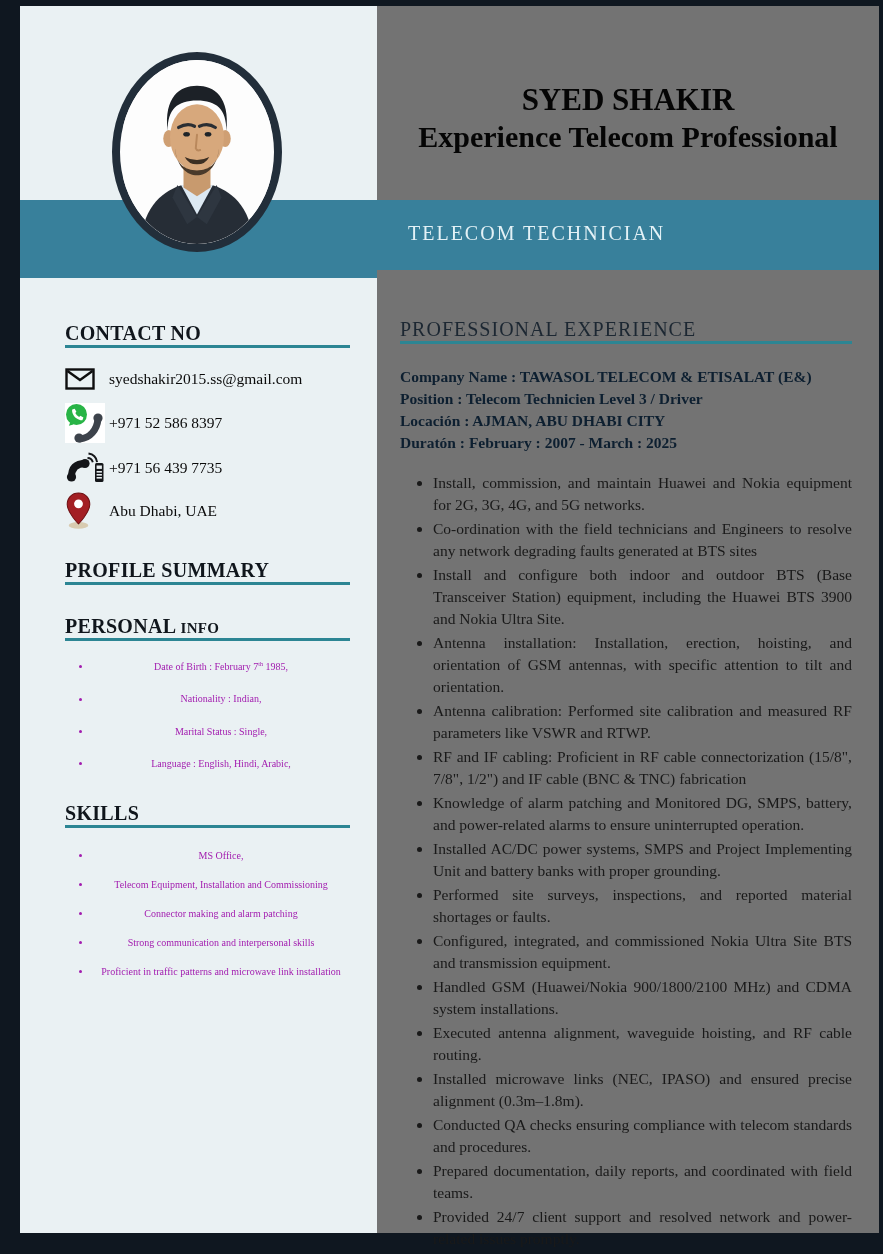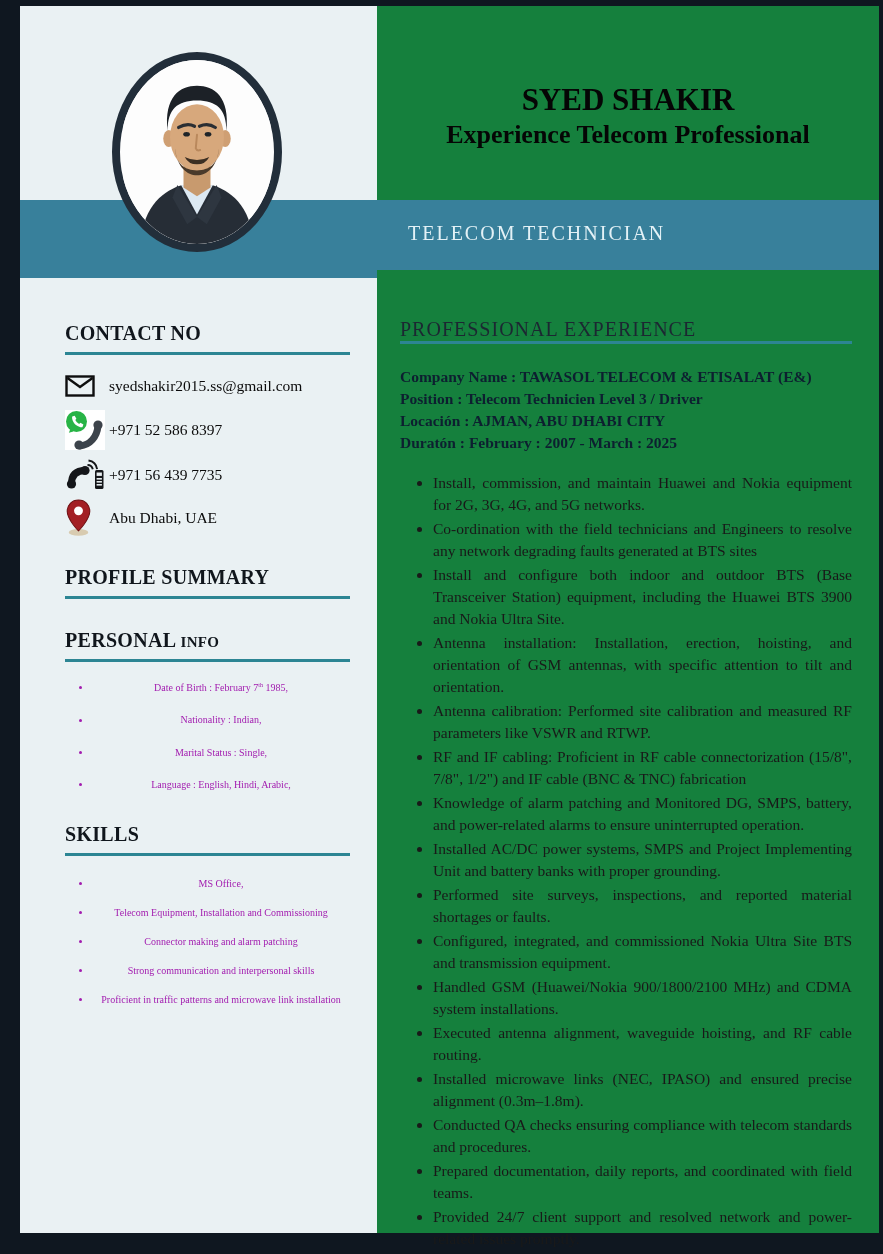--- a/index.html
+++ b/index.html
@@ -5,47 +5,47 @@
   html,body { margin:0; padding:0; background:#0f1720; }
   .page {
     position:relative; width:883px; height:1254px; background:#0f1720;
     font-family:"Liberation Serif","DejaVu Serif",serif; color:#1b1b1b;
     overflow:hidden;
   }
   .sheet { position:absolute; left:20px; top:6px; width:859px; height:1227px; }
 
   
   .sidebar { position:absolute; left:0; top:0; width:357px; height:100%; background:#eaf1f3; }
-  .main    { position:absolute; left:357px; top:0; right:0; height:100%; background:#15803d; }
+  .main    { position:absolute; left:357px; top:0; right:0; height:100%; background:#737373; }
 
   
   .band-left  { position:absolute; left:0; top:194px; width:100%; height:78px; background:#38809b; z-index:1; }
   .band-right { position:absolute; left:0; top:194px; right:0; height:70px; background:#38809b; z-index:1; }
   .band-title {
     position:absolute; top:216px; left:31px; z-index:2;
     font-size:20px; letter-spacing:2px; color:#e3f1f6; font-weight:400;font-family:Liberation Serif, serif;
   }
 
   
   .photo {
     position:absolute; left:92px; top:46px; width:170px; height:200px;
     box-sizing:border-box; border:8px solid #222e3a; border-radius:50%;
     background:#fdfdfd; overflow:hidden; z-index:3;
   }
   .photo svg { width:100%; height:100%; display:block; }
 
   
   .name     { position:absolute; top:76px;  left:0; right:0; text-align:center; font-size:31px; font-weight:bold; color:#050505; margin:0; }
-  .subtitle { position:absolute; top:114px; left:0; right:0; text-align:center; font-size:26px; font-weight:bold; color:#050505; }
+  .subtitle { position:absolute; top:114px; left:0; right:0; text-align:center; font-size:30px; font-weight:bold; color:#050505; }
 
   
   .side-content { position:absolute; left:45px; top:316px; width:285px; z-index:2; }
   .side-heading {
     margin:0; font-size:20px; font-weight:bold; color:#10161c; letter-spacing:0.3px;
-    padding-bottom:7px; border-bottom:3px solid #2c8593;
+    border-bottom:3px solid #2c8593;
   }
   .side-heading .small-caps { font-size:15px; }
   .contact-rows { margin-top:12px; }
   .contact-row { display:flex; align-items:center; margin-bottom:6px; min-height:37px; }
   .contact-row .ic { flex:0 0 44px; display:flex; justify-content:flex-start; align-items:center; }
   .contact-text { font-weight:normal; font-size:15.5px; color:#0b0b0b; }
 
   .section { margin-top:30px; }
   .side-par { margin:15px 0 0 0; font-size:15.5px; line-height:27px; text-align:justify; color:#14181d; }
 

